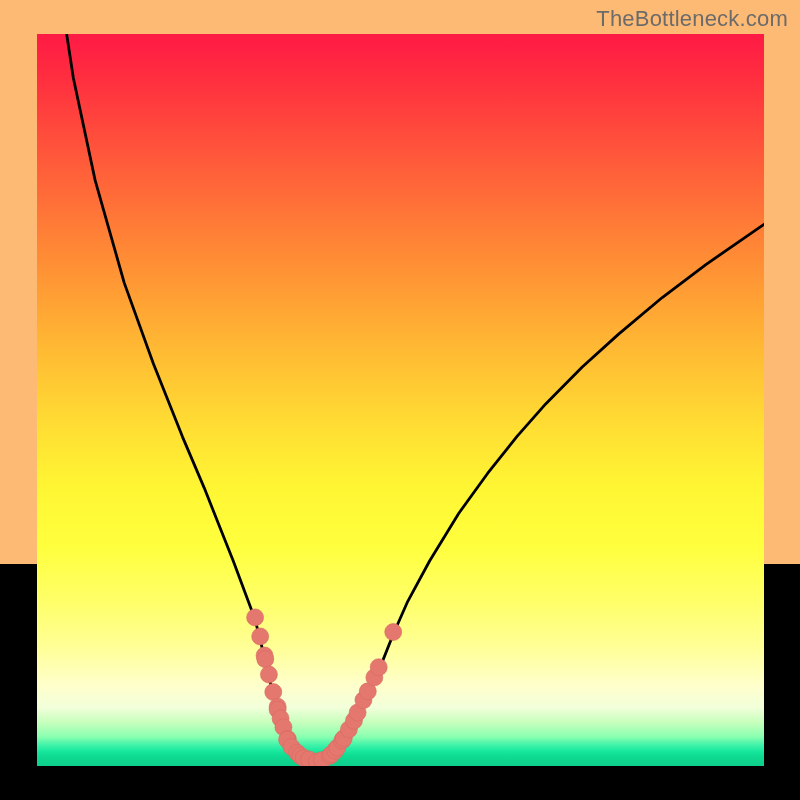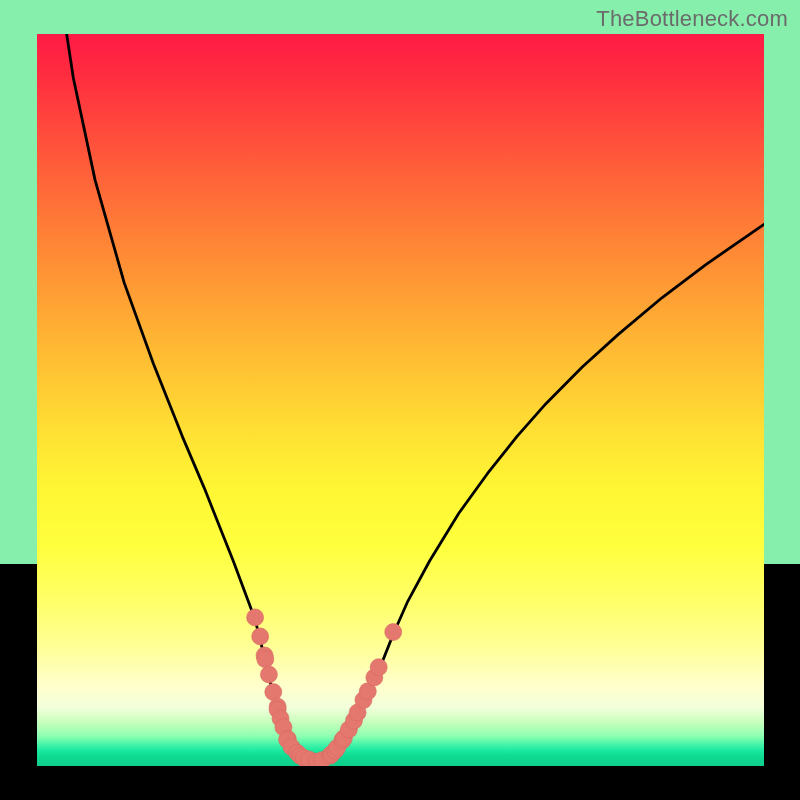--- a/index.html
+++ b/index.html
@@ -10,21 +10,21 @@
     overflow: hidden;
     background: #000;
     font-family: Arial, Helvetica, sans-serif;
   }
   .frame {
     position: absolute;
     left: 0;
     top: 0;
     width: 800px;
     height: 564px;
-    background: #86efac;
+    background: #fdba74;
   }
   .plot-area {
     position: absolute;
     left: 37px;
     top: 34px;
     width: 727px;
     height: 732px;
     overflow: hidden;
   }
   .gradient {

